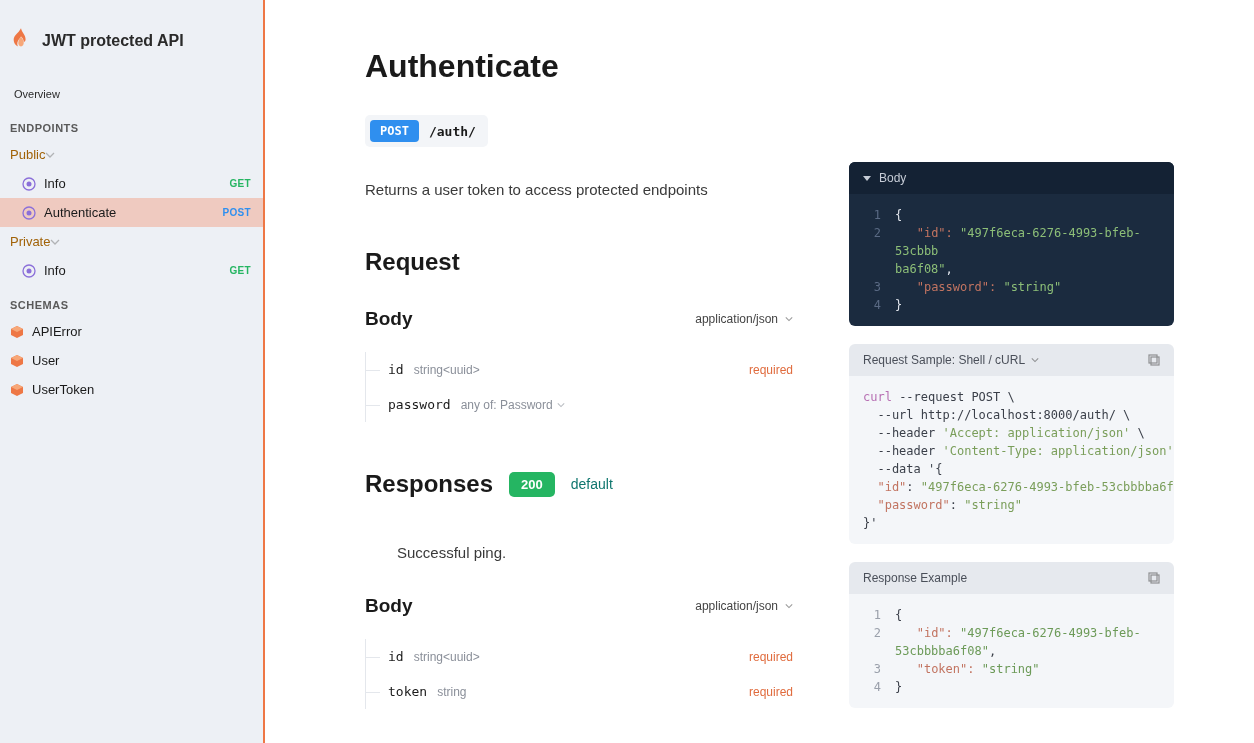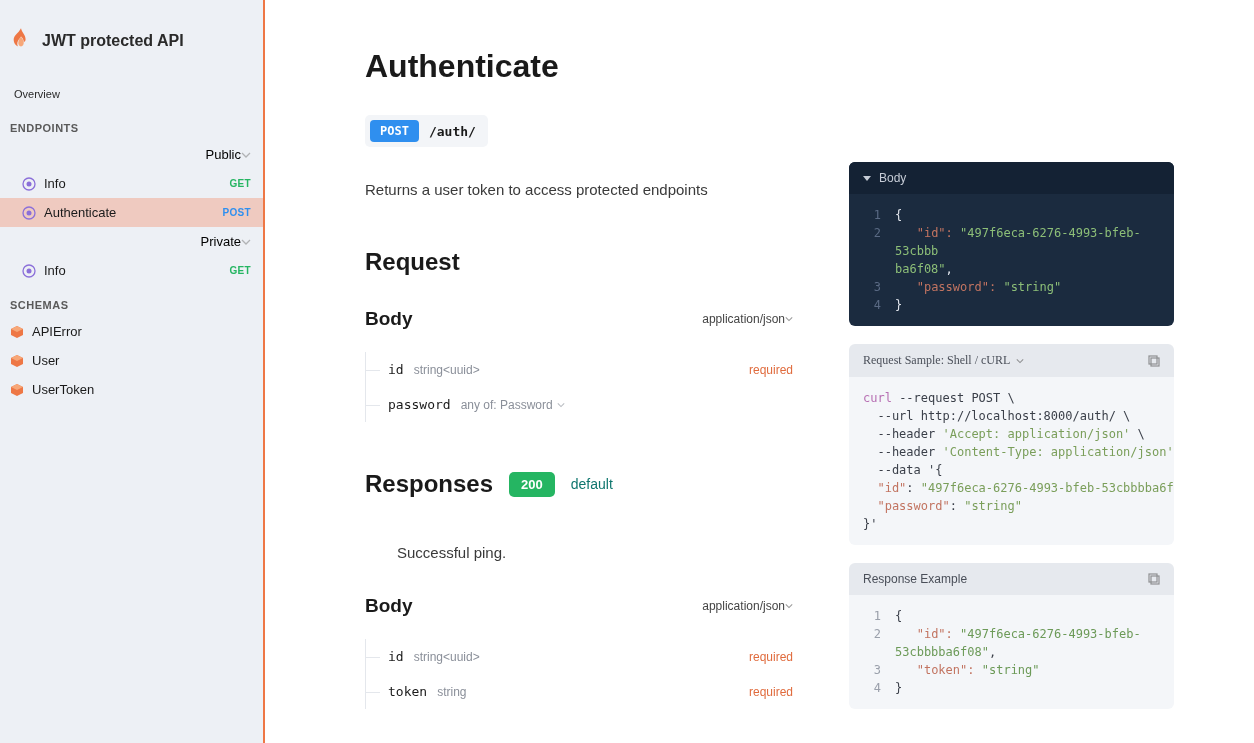--- a/index.html
+++ b/index.html
@@ -37,25 +37,25 @@
 .section-label {
   padding: 14px 10px 6px 10px;
   font-size: 11px;
   font-weight: 600;
   letter-spacing: 0.5px;
   color: #5a5a5a;
 }
 .group-row {
   display: flex;
   align-items: center;
-  justify-content: flex-end;
+  justify-content: flex-start;
   padding: 7px 12px 7px 10px;
   cursor: pointer;
   font-size: 13px;
-  color: #000000;
+  color: #a16207;
 }
 .chevron { width: 10px; height: 10px; opacity: 0.5; }
 .endpoint-row {
   display: flex;
   align-items: center;
   justify-content: space-between;
   padding: 7px 12px 7px 22px;
   cursor: pointer;
   font-size: 13px;
 }
@@ -111,21 +111,21 @@
   display: flex;
   align-items: center;
   justify-content: space-between;
   margin-bottom: 22px;
 }
 .content-type-select {
   font-size: 12px;
   color: #444;
   display: flex;
   align-items: center;
-  gap: 0;
+  gap: 7px;
   cursor: pointer;
 }
 .field-list { border-left: 1px solid #e4e7ec; margin-bottom: 48px; }
 .field-row {
   display: flex;
   align-items: center;
   justify-content: space-between;
   padding: 10px 0 10px 0;
   position: relative;
 }
@@ -168,21 +168,21 @@
 }
 .panel-light .panel-header {
   background: #e6e9ee;
   color: #4a4f59;
   padding: 9px 14px;
   font-size: 12px;
   display: flex;
   align-items: center;
   justify-content: space-between;
 }
-.panel-header-left { display: flex; align-items: center; gap: 6px; font-family: Liberation Serif, serif; }
+.panel-header-left { display: flex; align-items: center; gap: 6px; }
 .code-block {
   font-family: ui-monospace, SFMono-Regular, Menlo, Consolas, monospace;
   font-size: 12px;
   line-height: 1.5;
   padding: 12px 14px;
 }
 .code-dark { color: #e3e7ee; }
 .code-light { background: #f4f6f9; color: #3a3f49; }
 .code-line { display: flex; }
 .line-num { width: 18px; text-align: right; margin-right: 14px; color: #5a6a84; user-select: none; flex-shrink: 0; }

